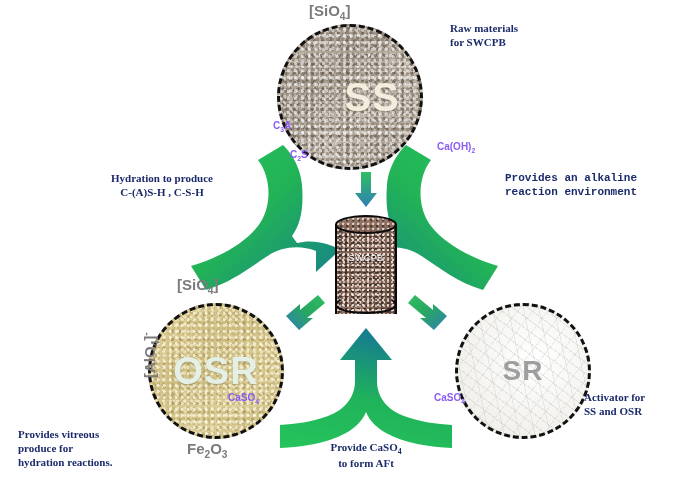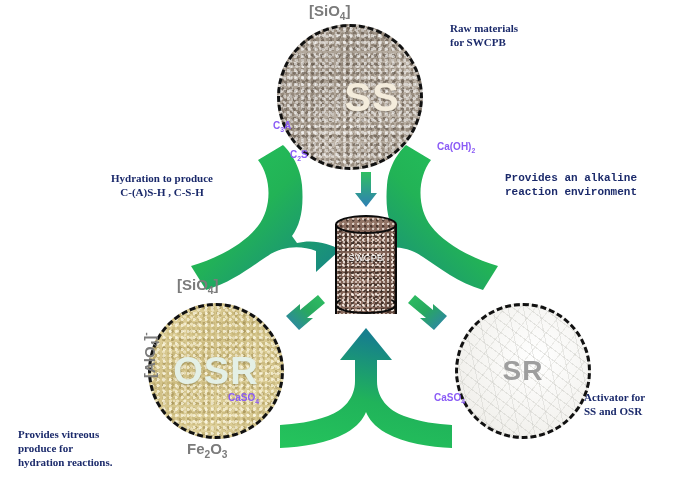--- a/index.html
+++ b/index.html
@@ -310,19 +310,23 @@
     <div>Provides an alkaline</div>
     <div>reaction environment</div>
   </div>
 
   <div class="note" style="left:18px;top:407px;width:170px;margin-top:21px;">
     <div>Provides vitreous</div>
     <div>produce  for</div>
     <div>hydration reactions.</div>
   </div>
 
+  <div class="note center" style="left:266px;top:441px;width:200px;">
+    <div><span>Provide CaSO</span><sub style="font-size:.7em">4</sub></div>
+    <div>to form AFt</div>
+  </div>
 
   <div class="note" style="left:584px;top:391px;width:105px;">
     <div>Activator for</div>
     <div>SS and OSR</div>
   </div>
 
 </div>
 
 </body></html>

